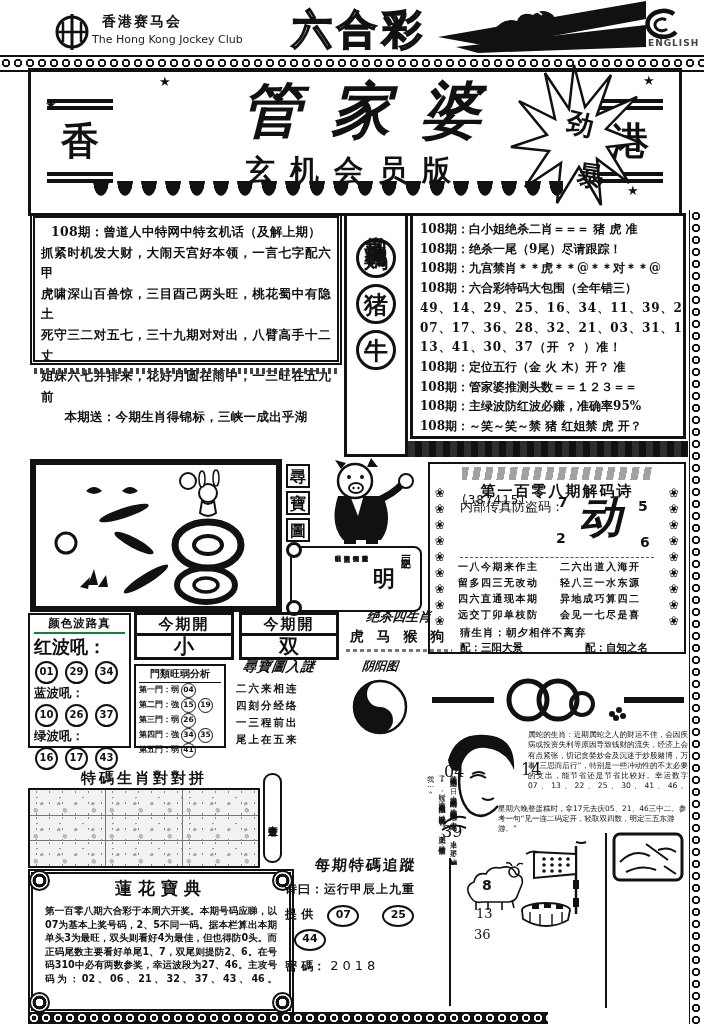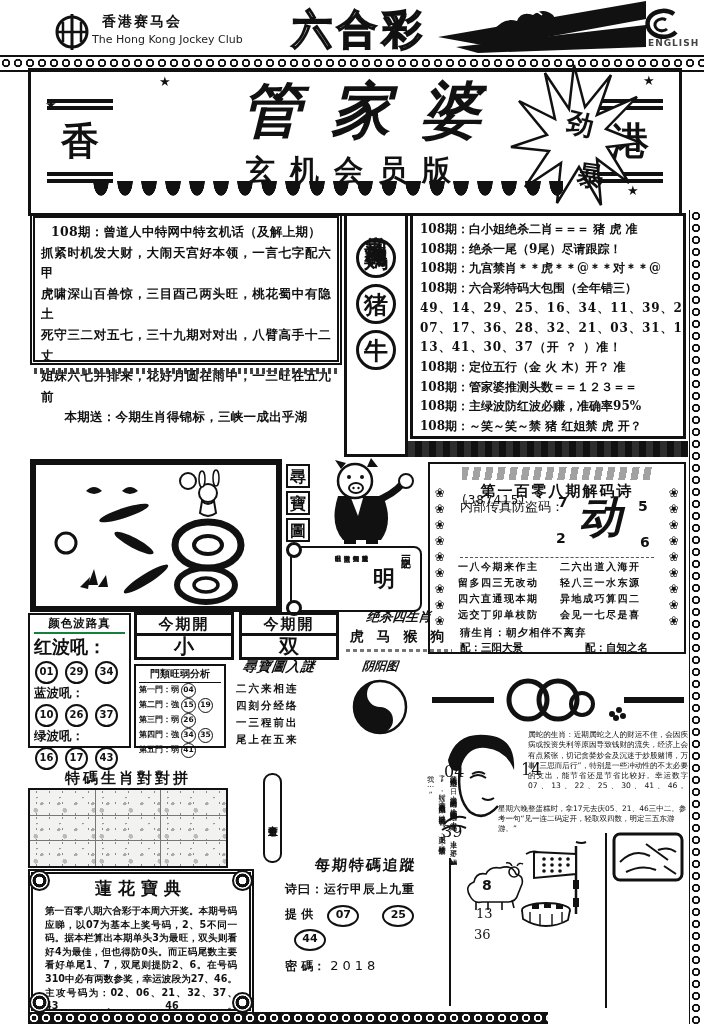--- a/index.html
+++ b/index.html
@@ -289,41 +289,41 @@
     <path d="M34,50 q8,-6 16,0 M36,46 q7,-4 13,0" stroke="#111" stroke-width="2" fill="none"></path>
     <path d="M46,70 q6,4 12,0" stroke="#111" stroke-width="2" fill="none"></path>
     <path d="M8,96 q10,-10 22,-6 M6,102 q12,-8 24,-2" stroke="#111" stroke-width="2" fill="none"></path>
   </svg>
   <div class="abs serif" style="left:444px;top:762px;font-size:16px;">04</div>
   <div class="abs serif" style="left:521px;top:760px;font-size:16px;">14</div>
   <div class="abs serif" style="left:442px;top:822px;font-size:16px;">39</div>
   <div class="abs jt" style="left:528px;top:730px;width:160px;height:72px;font-size:7.6px;line-height:10.3px;overflow:hidden;">属蛇的生肖：近期属蛇之人的财运不佳，会因疾病或投资失利等原因导致钱财的流失，经济上会有点紧张，切记贪婪炒金及沉迷于炒股赌博，万事“三思而后行”，特别是一些冲动性的不太必要的支出，能节省还是节省比较好。幸运数字07、13、22、25、30、41、46。</div>
   <div class="abs" style="left:498px;top:804px;width:192px;height:30px;font-size:7.5px;line-height:10px;overflow:hidden;">星期六晚整蛋糕时，拿17元去庆05、21、46三中二。参考一句“见一连二码定开，轻取双四数，明定三五东游游。”</div>
 
-  <div class="abs" style="left:28px;top:768px;width:200px;height:99px;">
+  <div class="abs" style="left:28px;top:768px;width:232px;height:99px;">
     <div class="ctr b serif" style="font-size:15px;letter-spacing:3px;line-height:20px;">特碼生肖對對拼</div>
     <div style="height:76px;border:2px solid #111;display:grid;grid-template-columns:1fr 1fr 1fr;grid-template-rows:1fr 1fr 1fr;gap:1px;background:#777;">
       <div class="noise"></div>
         <div class="noise"></div>
         <div class="noise"></div>
       <div class="noise"></div>
         <div class="noise"></div>
         <div class="noise"></div>
       <div class="noise"></div>
         <div class="noise"></div>
         <div class="noise"></div>
     </div>
   </div>
 
   <div class="abs" style="left:263px;top:768px;width:200px;height:99px;">
     <div class="abs vtext ctr b" style="left:0;top:5px;width:13px;height:86px;border:2px solid #111;border-radius:9px;font-size:9.5px;padding:0 1px;">畫中有意</div>
     <div class="abs vtext" style="left:24px;top:2px;width:172px;height:95px;font-size:7.2px;line-height:11.5px;letter-spacing:.5px;overflow:hidden;">泼菜商沦人破产逃难。一日，当泼菜高闪至家里时，抢劣的孩子安然跑了过来，夫高叫道：“迫来！不好了，妈妈被车撞了！”这时，泼菜高高兴的流出泪来，她以童话的音说：“感谢上天，孩子时来特佑了，我……”</div>
   </div>
 
-  <div class="abs" style="left:28px;top:869px;width:226px;height:145px;border:5px double #111;box-sizing:border-box;">
+  <div class="abs" style="left:28px;top:869px;width:266px;height:145px;border:5px double #111;box-sizing:border-box;">
     <span class="coin" style="left:-4px;top:-4px;"></span>
     <span class="coin" style="right:-4px;top:-4px;"></span>
     <span class="coin" style="left:-4px;bottom:-4px;"></span>
     <span class="coin" style="right:-4px;bottom:-4px;"></span>
     <div class="ctr b serif" style="font-size:17px;letter-spacing:6px;margin-top:3px;">蓮花寶典</div>
     <div class="jt" style="margin:4px 12px 0;font-size:9.6px;line-height:13.6px;font-weight:bold;">第一百零八期六合彩于本周六开奖。本期号码应睇，以07为基本上奖号码，2、5不同一码。据本栏算出本期单头3为最旺，双头则看好4为最佳，但也得防0头。而正码尾数主要看好单尾1、7，双尾则提防2、6。在号码310中必有两数参奖，幸运波段为27、46。主攻号码为：02、06、21、32、37、43、46。</div>
   </div>
 
   <div class="abs" style="left:285px;top:856px;width:162px;height:158px;">
     <div class="ctr b serif" style="font-size:15px;letter-spacing:2px;transform:skewX(-5deg);">每期特碼追蹤</div>

